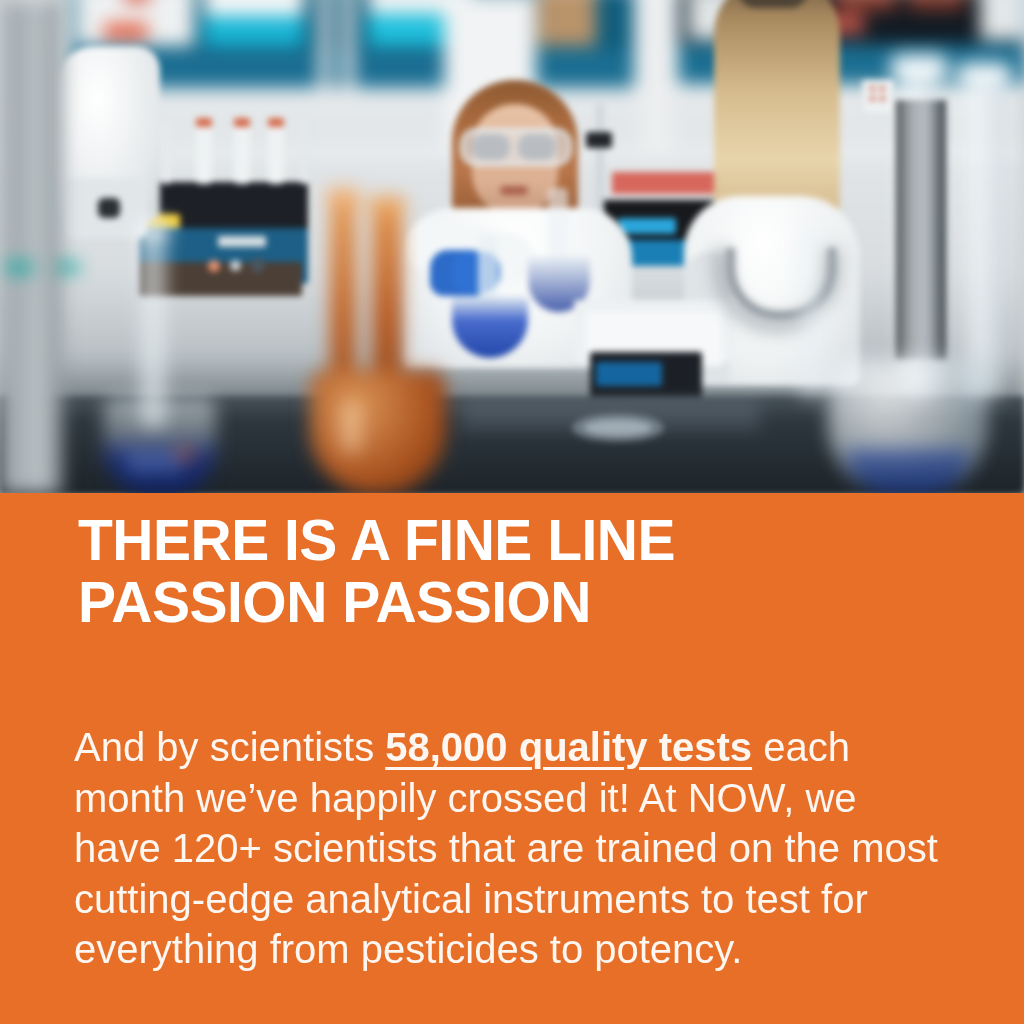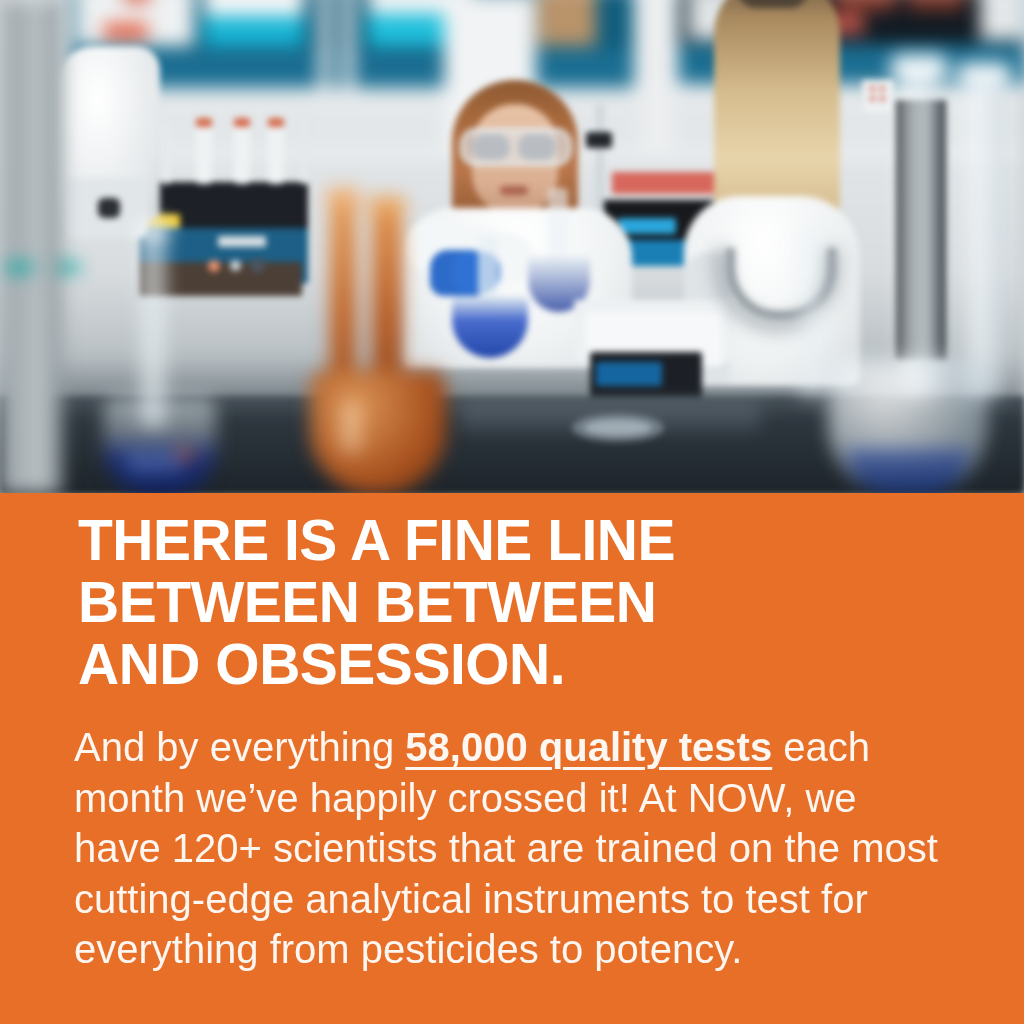--- a/index.html
+++ b/index.html
@@ -357,20 +357,19 @@
       <div class="ph gl-r2c"></div>
       <div class="ph gl-rbody"></div>
       <div class="ph gl-rblue"></div>
     </div>
   </div>
 
   <div class="panel">
 
     <div class="headline">
       <span class="hl">THERE IS A FINE LINE</span>
-      <span class="hl">BETWEEN BETWEEN</span>
-      <span class="hl">AND OBSESSION.</span>
-    </div>
-
-    <p class="body"><span>And by everything </span><b>58,000 quality tests</b><span> each month we’ve happily crossed it! At NOW, we have 120+ scientists that are trained on the most cutting-edge analytical instruments to test for everything from pesticides to potency.</span></p>
+      <span class="hl">PASSION PASSION</span>
+    </div>
+
+    <p class="body"><span>And by scientists </span><b>58,000 quality tests</b><span> each month we’ve happily crossed it! At NOW, we have 120+ scientists that are trained on the most cutting-edge analytical instruments to test for everything from pesticides to potency.</span></p>
 
   </div>
 </div>
 
 </body></html>

